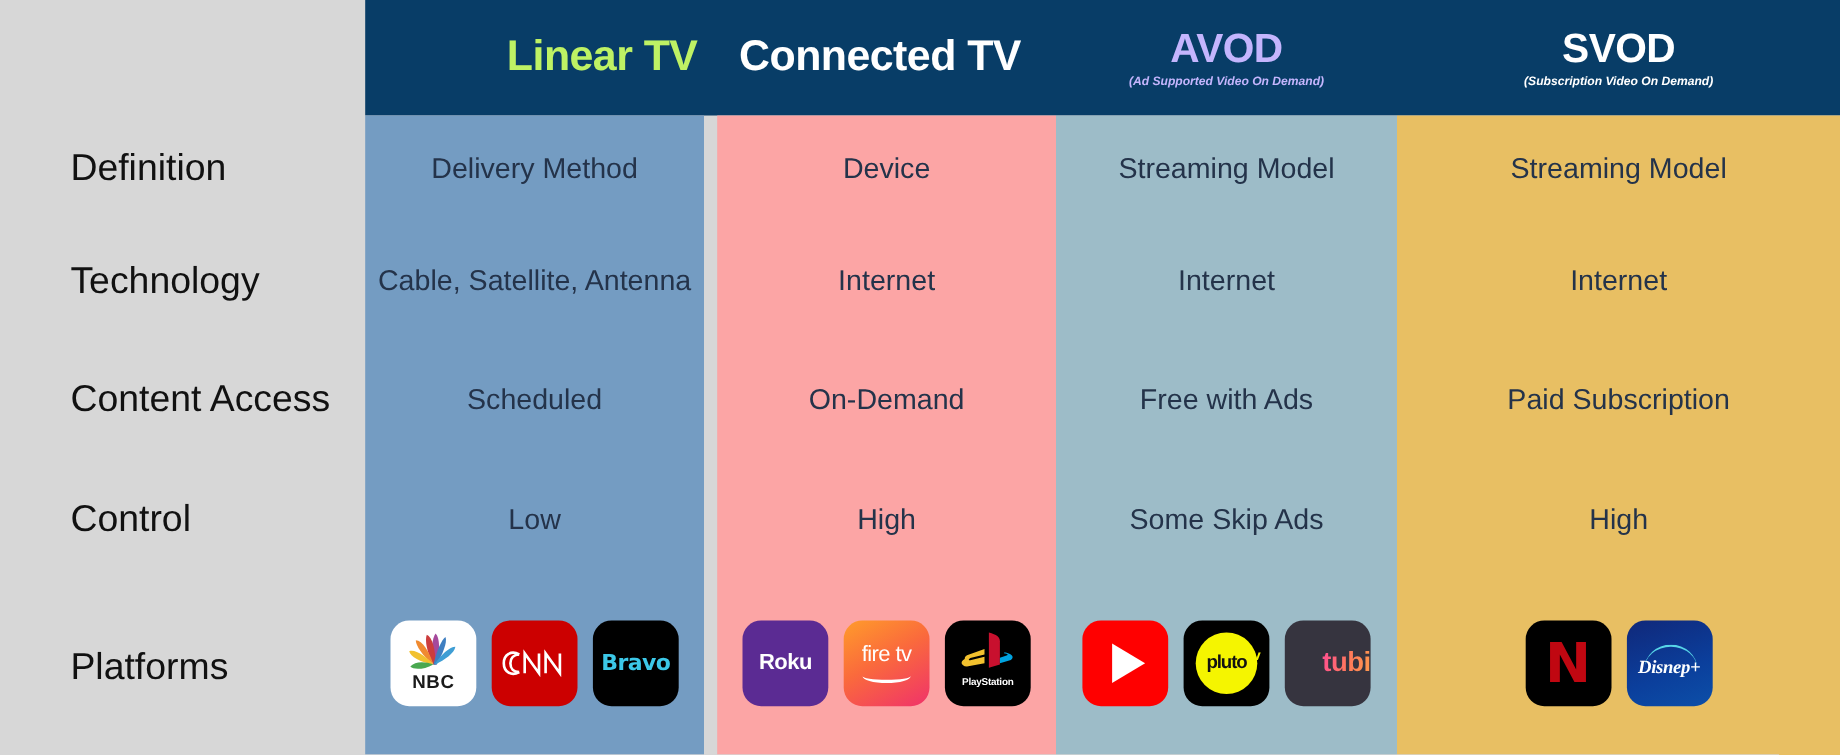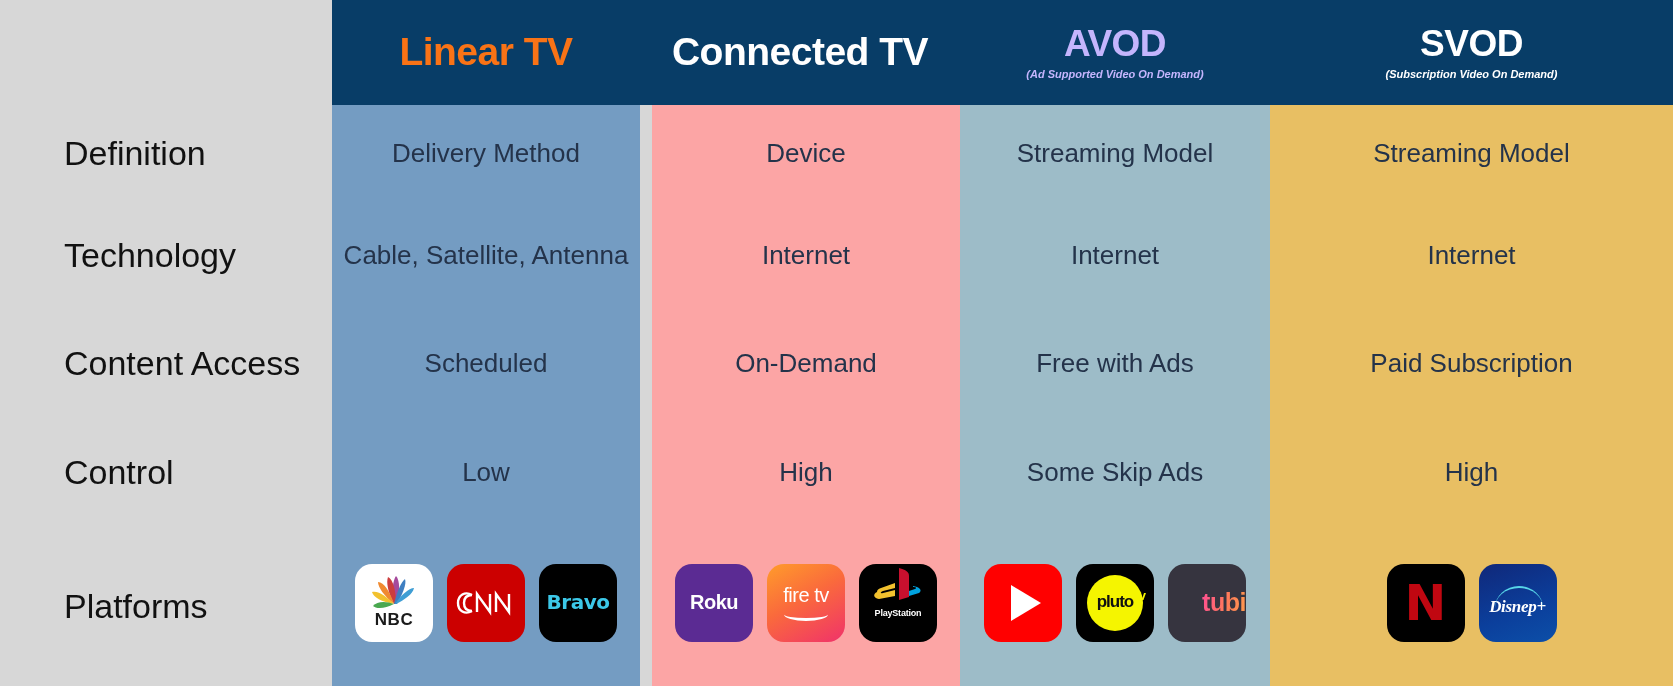--- a/index.html
+++ b/index.html
@@ -96,21 +96,21 @@
   .t-bravo { background: #000000; }
   .bravo-text { color:#3cc8e8; font-size: 20px; font-weight: bold; letter-spacing:-0.5px; font-family:"DejaVu Sans", sans-serif; }
 
   .t-roku { background: #5b2b93; }
   .roku-text { color:#ffffff; font-size: 20px; font-weight: bold; letter-spacing:-0.5px; }
 
   .t-firetv { background: linear-gradient(150deg,#ff9c2b 0%, #fa6a3c 45%, #f0326a 100%); flex-direction: column; }
   .fire-text { color:#ffffff; font-size: 20px; font-weight: 300; letter-spacing:-0.5px; }
   .fire-smile { width: 44px; height: 13px; border-bottom: 3px solid #ffffff; border-radius: 0 0 50% 50%; margin-top: 1px; }
 
-  .t-ps { background: #000000; flex-direction: column; justify-content: flex-start; padding-bottom: 8px; }
+  .t-ps { background: #000000; flex-direction: column; justify-content: center; padding-bottom: 8px; }
   .ps-text { color:#ffffff; font-size: 9px; font-weight: bold; letter-spacing: -0.2px; }
 
   .t-yt { background: #ff0000; }
   .yt-play { width:0;height:0; border-left: 30px solid #ffffff; border-top: 18px solid transparent; border-bottom: 18px solid transparent; margin-left: 6px; }
 
   .t-pluto { background: #000000; }
   .pluto-dot { width: 56px; height: 56px; border-radius: 50%; background:#f5f500; display:flex; align-items:center; justify-content:center; }
   .pluto-text { color:#111111; font-size: 17px; font-weight: bold; letter-spacing:-1px; }
   .pluto-tv { position:absolute; right: 8px; top: 24px; color:#f5f500; font-size: 13px; font-weight: bold; }
 
@@ -132,21 +132,21 @@
 
   svg { display: block; }
 </style>
 </head>
 <body>
 
 <div class="board">
 
   <div class="corner"></div>
 
-  <div class="head" style="background: rgb(8, 61, 103); color: #f97316;">
+  <div class="head" style="background: rgb(8, 61, 103); color: #bef264; align-items: flex-end;">
     <div class="head-title">Linear TV</div>
   </div>
 
   <div class="head" style="background: rgb(8, 61, 103); color: rgb(255, 255, 255);">
     <div class="head-title">Connected TV</div>
   </div>
 
   <div class="head" style="background: rgb(8, 61, 103); color: #c4b5fd;">
     <div class="head-title small">AVOD</div>
     <div class="head-sub">(Ad Supported Video On Demand)</div>

